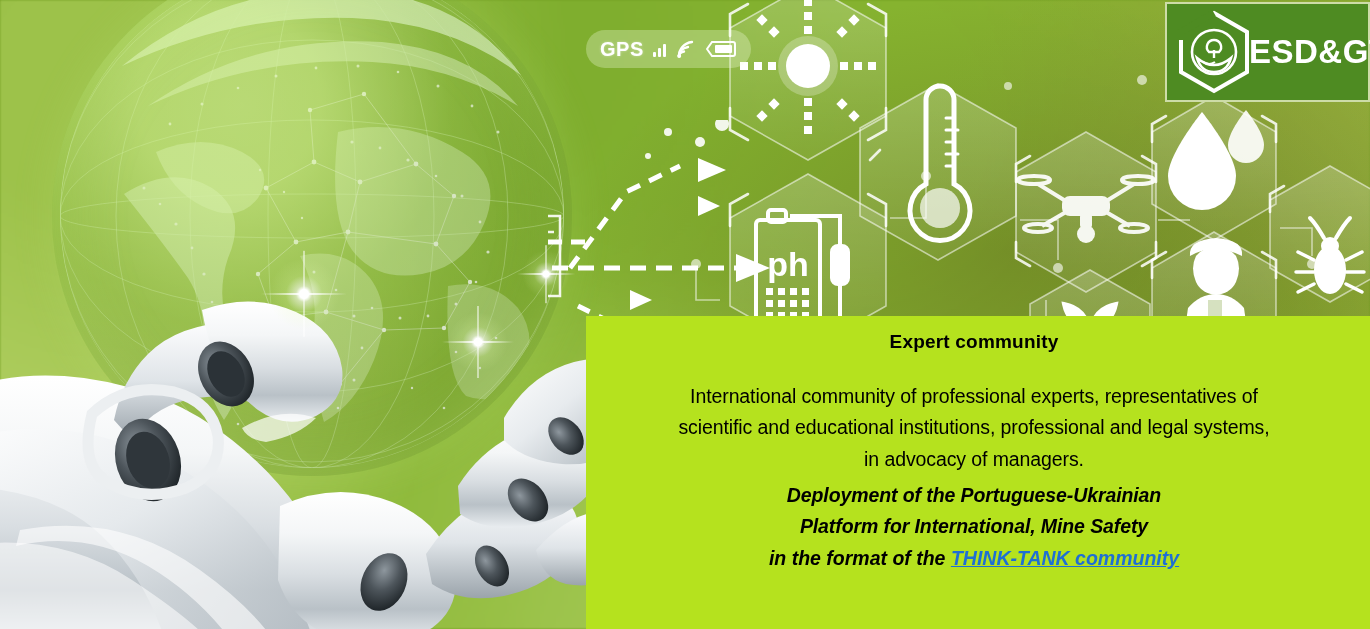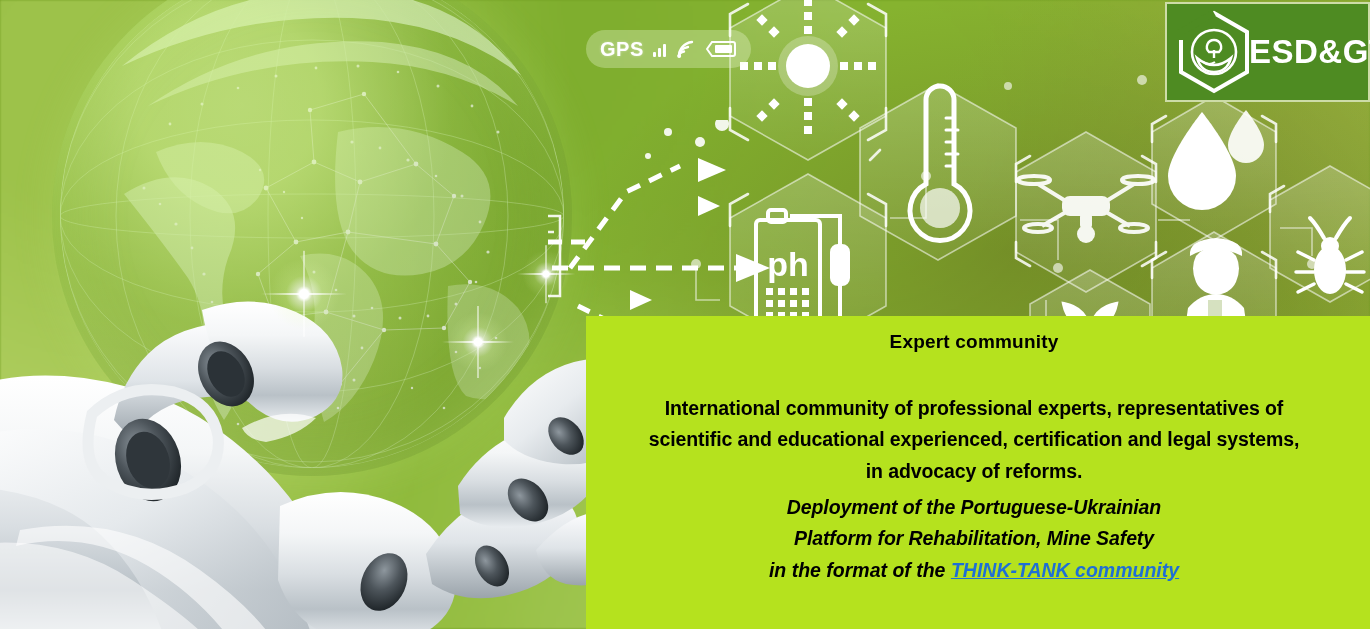--- a/index.html
+++ b/index.html
@@ -112,22 +112,22 @@
     padding:10px 8px 0 0;
     text-align:center;
     color:#000;
     font-family:"Liberation Sans",sans-serif;
   }
   .panel .ttl{
     font-size:19px;font-weight:bold;line-height:1.1;
     margin:6px 0 0 0;letter-spacing:.2px;
   }
   .panel .body{
-    margin-top:40px;
-    font-size:19.5px;font-weight:bold;line-height:1.62;
+    margin-top:28px;
+    font-size:19.5px;font-weight:normal;line-height:1.62;
     letter-spacing:-.1px;
   }
   .panel .body .ln{display:block;white-space:nowrap;}
   .panel .ital{
     margin-top:4px;
     font-size:19.5px;font-weight:bold;font-style:italic;line-height:1.62;
     letter-spacing:-.1px;
   }
   .panel .ital .ln{display:block;white-space:nowrap;}
   .panel .lastline{
@@ -578,25 +578,25 @@
       <path d="M28 52 q6 4 12 0" fill="none" stroke="#ffffff" stroke-width="2"></path>
     </svg>
     <span class="logo-text">ESD&amp;GT</span>
   </div>
 
   <div class="panel">
     <div class="ttl">Expert community</div>
 
     <div class="body">
       <span class="ln">International community of professional experts, representatives of</span>
-      <span class="ln">scientific and educational experienced, certification and legal systems,</span>
-      <span class="ln">in advocacy of reforms.</span>
+      <span class="ln">scientific and educational institutions, professional and legal systems,</span>
+      <span class="ln">in advocacy of managers.</span>
     </div>
 
     <div class="ital">
       <span class="ln">Deployment of the Portuguese-Ukrainian</span>
-      <span class="ln">Platform for Rehabilitation, Mine Safety</span>
+      <span class="ln">Platform for International, Mine Safety</span>
     </div>
 
     <div class="lastline"><span class="pre">in the format of the </span><a class="link" href="#">THINK-TANK community </a></div>
   </div>
 
 </div>
 
 </body></html>

